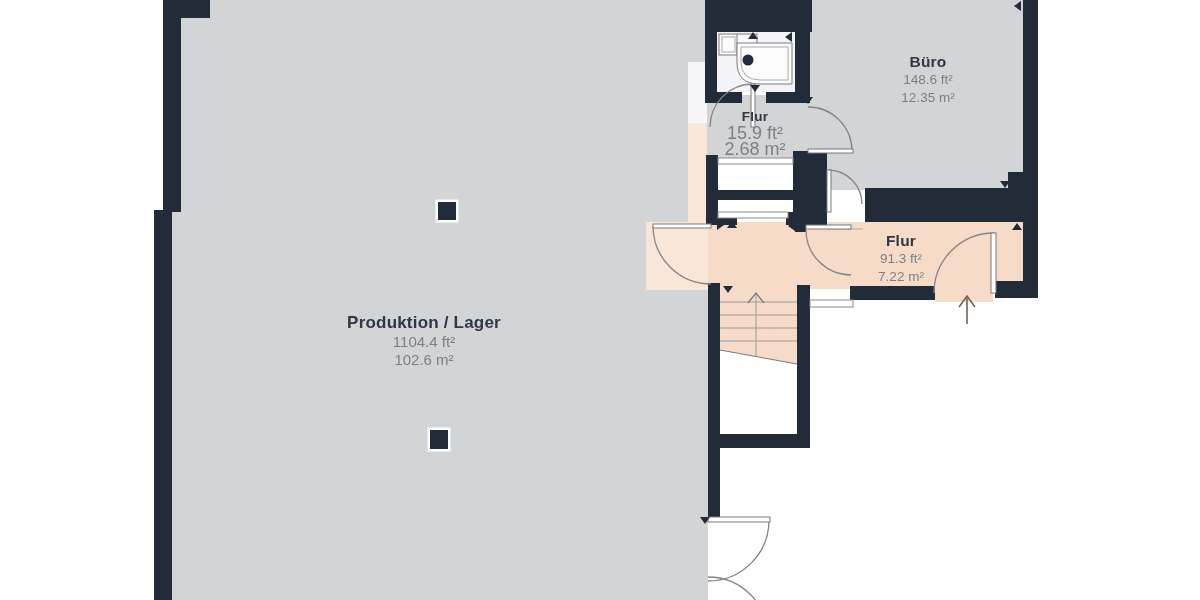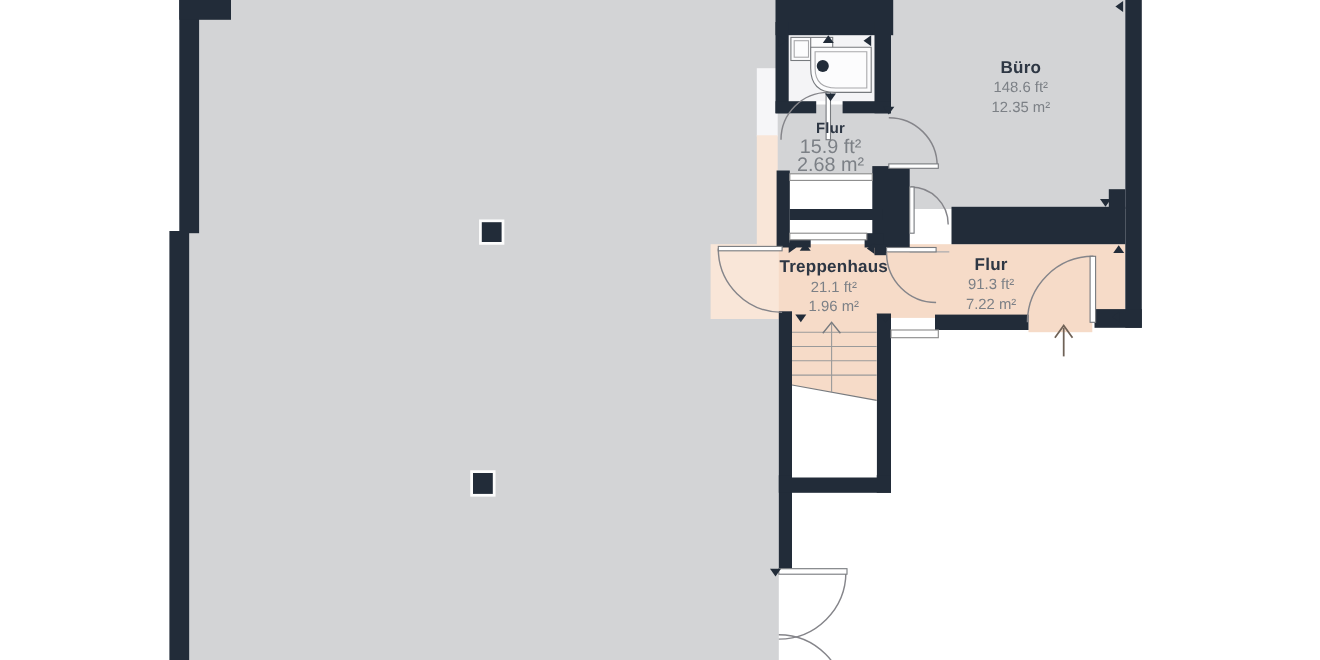--- a/index.html
+++ b/index.html
@@ -148,34 +148,34 @@
   <div class="mk u" style="left:727px;top:221px;"></div>
   <div class="mk l" style="left:788px;top:221px;"></div>
   <div class="mk d" style="left:723px;top:286px;"></div>
   <div class="mk d" style="left:800px;top:286px;"></div>
   <div class="mk u" style="left:1012px;top:223px;"></div>
   <div class="mk l" style="left:1011px;top:283px;"></div>
   <div class="mk d" style="left:1000px;top:181px;"></div>
   <div class="mk l" style="left:1014px;top:1px;"></div>
   <div class="mk d" style="left:700px;top:517px;"></div>
 
+  <div class="room-label lg" style="left:424px;top:312px;">
+    <div class="room-name">Produktion / Lager</div>
+    <div class="room-area">1104.4 ft²</div>
+    <div class="room-area">102.6 m²</div>
+  </div>
   <div class="room-label md" style="left:928px;top:52px;">
     <div class="room-name">Büro</div>
     <div class="room-area">148.6 ft²</div>
     <div class="room-area">12.35 m²</div>
   </div>
   <div class="room-label sm" style="left:755px;top:109px;">
     <div class="room-name">Flur</div>
     <div class="room-area">15.9 ft²</div>
     <div class="room-area">2.68 m²</div>
   </div>
-  <div class="room-label md" style="left:758px;top:233px;">
-    <div class="room-name">Treppenhaus</div>
-    <div class="room-area">21.1 ft²</div>
-    <div class="room-area">1.96 m²</div>
-  </div>
   <div class="room-label md" style="left:901px;top:231px;">
     <div class="room-name">Flur</div>
     <div class="room-area">91.3 ft²</div>
     <div class="room-area">7.22 m²</div>
   </div>
 
 </div>
 
 </body></html>

